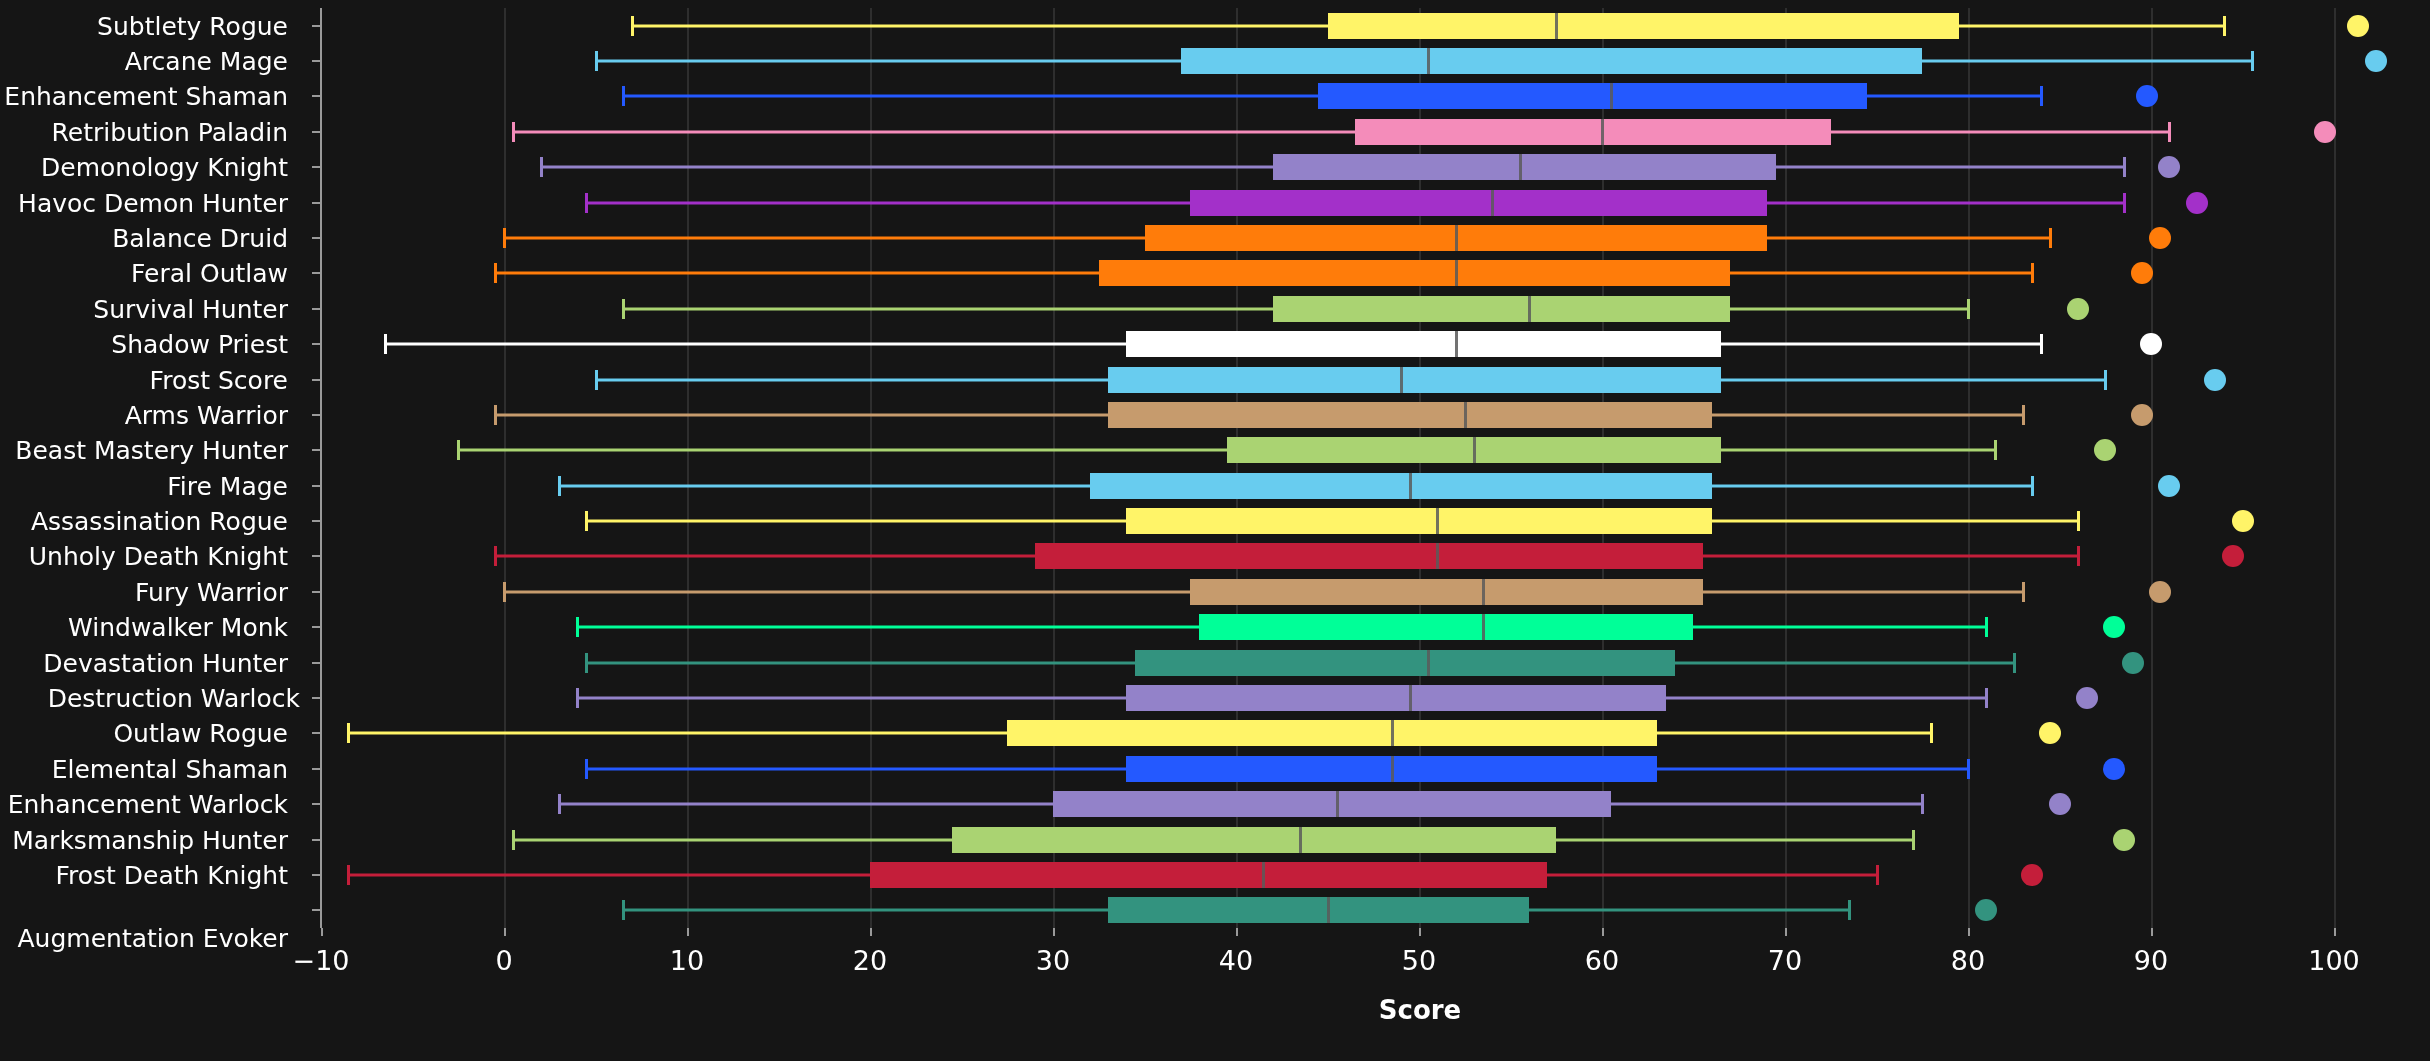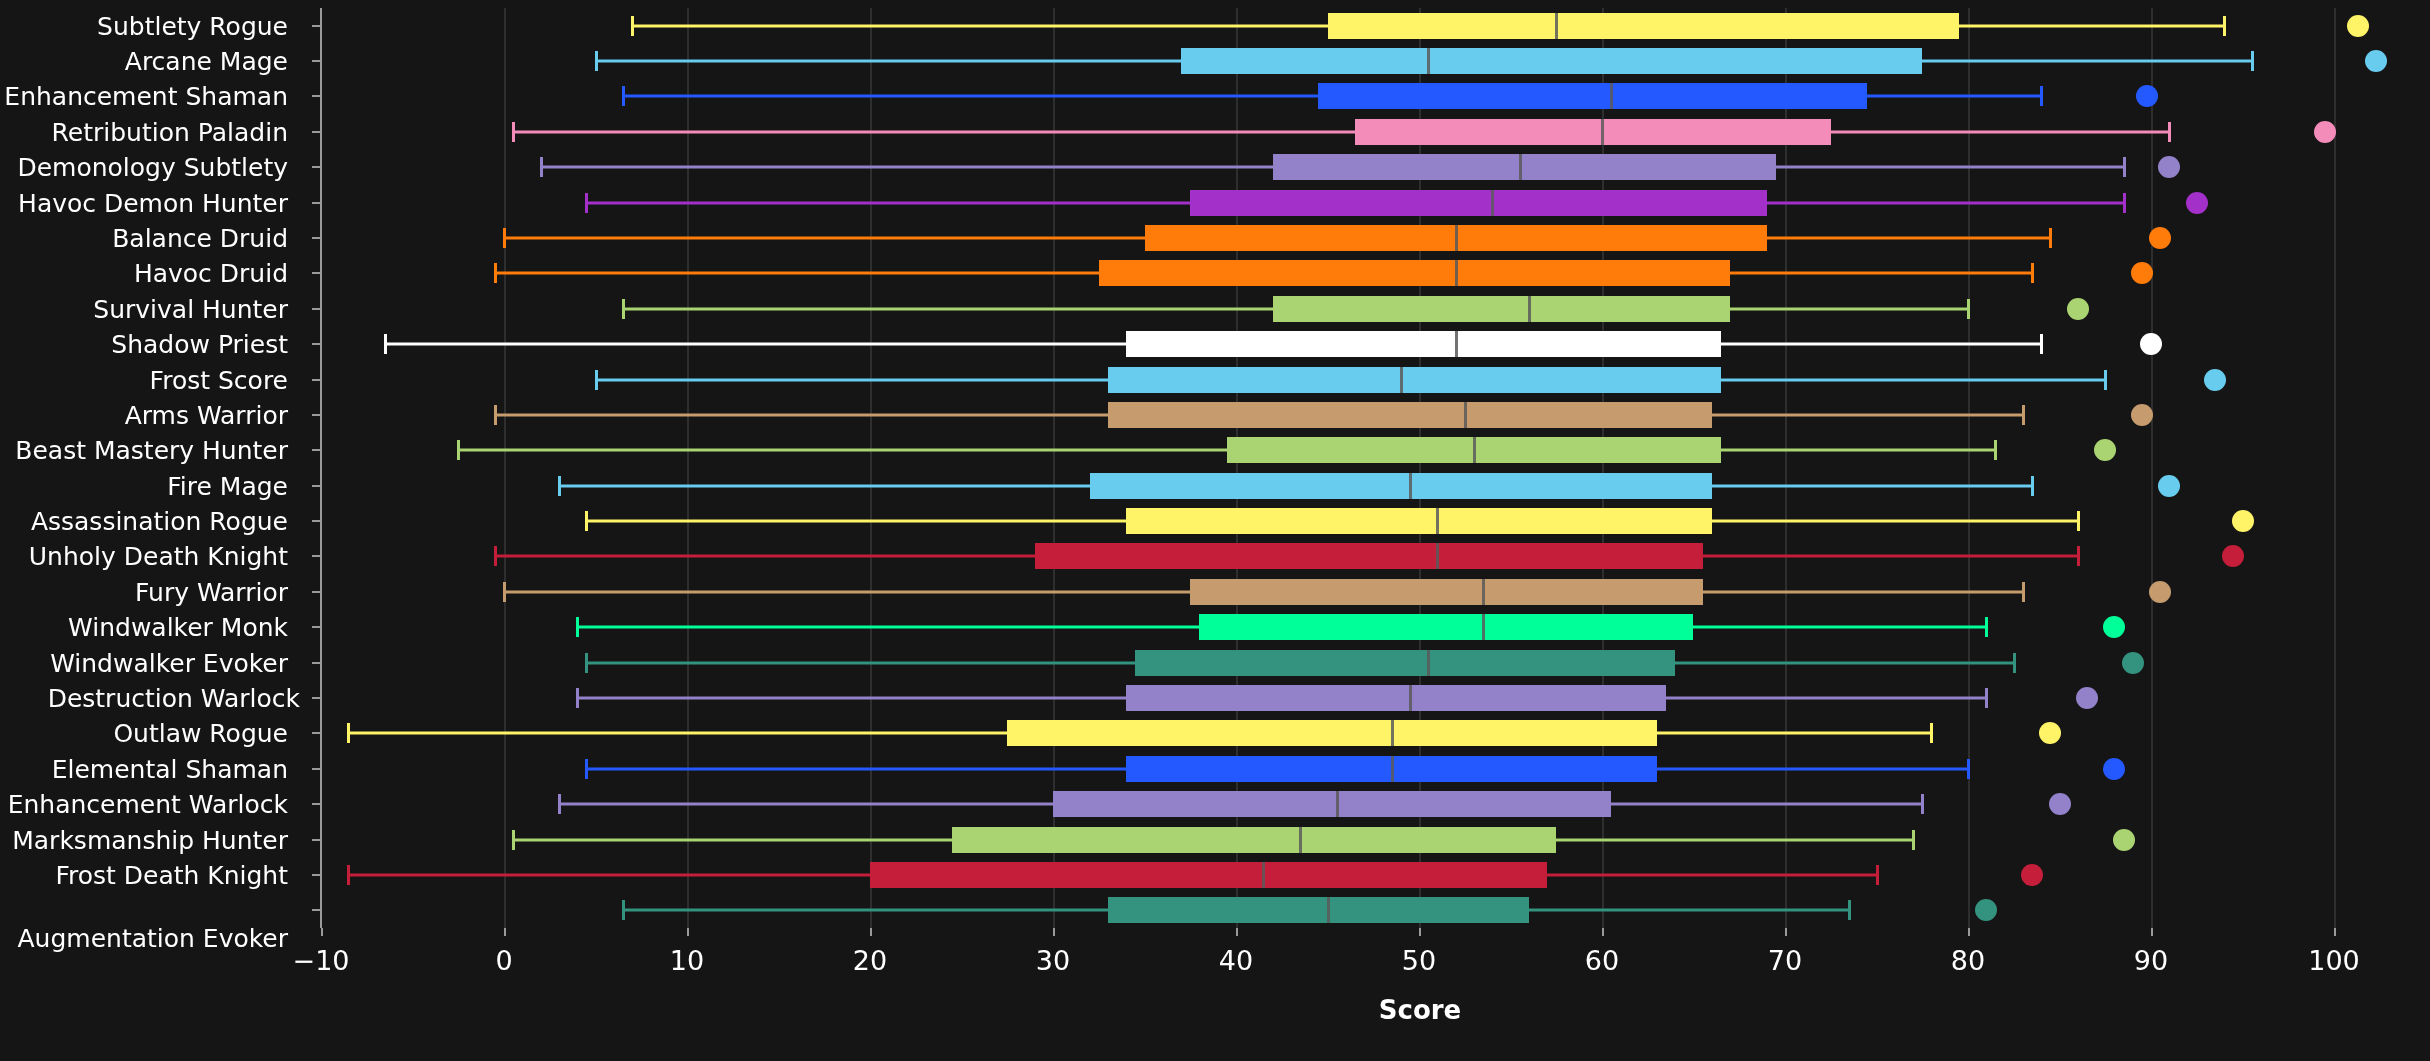--- a/index.html
+++ b/index.html
@@ -271,35 +271,35 @@
       <div class="cap" style="left: 1527.05px; height: 20px; top: 902.308px; background: rgb(51, 147, 127);"></div>
       <div class="box" style="left: 786.9px; width: 420.9px; height: 26px; top: 902.308px; background: rgb(51, 147, 127);"></div>
       <div class="median" style="left: 1005.5px; height: 26px; top: 902.308px;"></div>
       <div class="outlier-dot" style="left: 1665.3px; top: 902.308px; width: 22px; height: 22px; background: rgb(51, 147, 127);"></div>
     </div>
   <div class="ylabels" id="ylabels">
       <div class="ylabel" style="top: 17.6923px; right: 22px;">Subtlety Rogue</div>
       <div class="ylabel" style="top: 53.0769px; right: 22px;">Arcane Mage</div>
       <div class="ylabel" style="top: 88.4615px; right: 22px;">Enhancement Shaman</div>
       <div class="ylabel" style="top: 123.846px; right: 22px;">Retribution Paladin</div>
-      <div class="ylabel" style="top: 159.231px; right: 22px;">Demonology Subtlety</div>
+      <div class="ylabel" style="top: 159.231px; right: 22px;">Demonology Knight</div>
       <div class="ylabel" style="top: 194.615px; right: 22px;">Havoc Demon Hunter</div>
       <div class="ylabel" style="top: 230px; right: 22px;">Balance Druid</div>
-      <div class="ylabel" style="top: 265.385px; right: 22px;">Havoc Druid</div>
+      <div class="ylabel" style="top: 265.385px; right: 22px;">Feral Outlaw</div>
       <div class="ylabel" style="top: 300.769px; right: 22px;">Survival Hunter</div>
       <div class="ylabel" style="top: 336.154px; right: 22px;">Shadow Priest</div>
       <div class="ylabel" style="top: 371.538px; right: 22px;">Frost Score</div>
       <div class="ylabel" style="top: 406.923px; right: 22px;">Arms Warrior</div>
       <div class="ylabel" style="top: 442.308px; right: 22px;">Beast Mastery Hunter</div>
       <div class="ylabel" style="top: 477.692px; right: 22px;">Fire Mage</div>
       <div class="ylabel" style="top: 513.077px; right: 22px;">Assassination Rogue</div>
       <div class="ylabel" style="top: 548.462px; right: 22px;">Unholy Death Knight</div>
       <div class="ylabel" style="top: 583.846px; right: 22px;">Fury Warrior</div>
       <div class="ylabel" style="top: 619.231px; right: 22px;">Windwalker Monk</div>
-      <div class="ylabel" style="top: 654.615px; right: 22px;">Windwalker Evoker</div>
+      <div class="ylabel" style="top: 654.615px; right: 22px;">Devastation Hunter</div>
       <div class="ylabel" style="top: 690px; right: 10px;">Destruction Warlock</div>
       <div class="ylabel" style="top: 725.385px; right: 22px;">Outlaw Rogue</div>
       <div class="ylabel" style="top: 760.769px; right: 22px;">Elemental Shaman</div>
       <div class="ylabel" style="top: 796.154px; right: 22px;">Enhancement Warlock</div>
       <div class="ylabel" style="top: 831.538px; right: 22px;">Marksmanship Hunter</div>
       <div class="ylabel" style="top: 866.923px; right: 22px;">Frost Death Knight</div>
       <div class="ylabel" style="top: 902.308px; right: 22px; margin-top: 28px;">Augmentation Evoker</div>
     </div>
   <div class="xlabels" id="xlabels">
       <div class="tick-mark" style="left: 321px; top: 928px;"></div>

